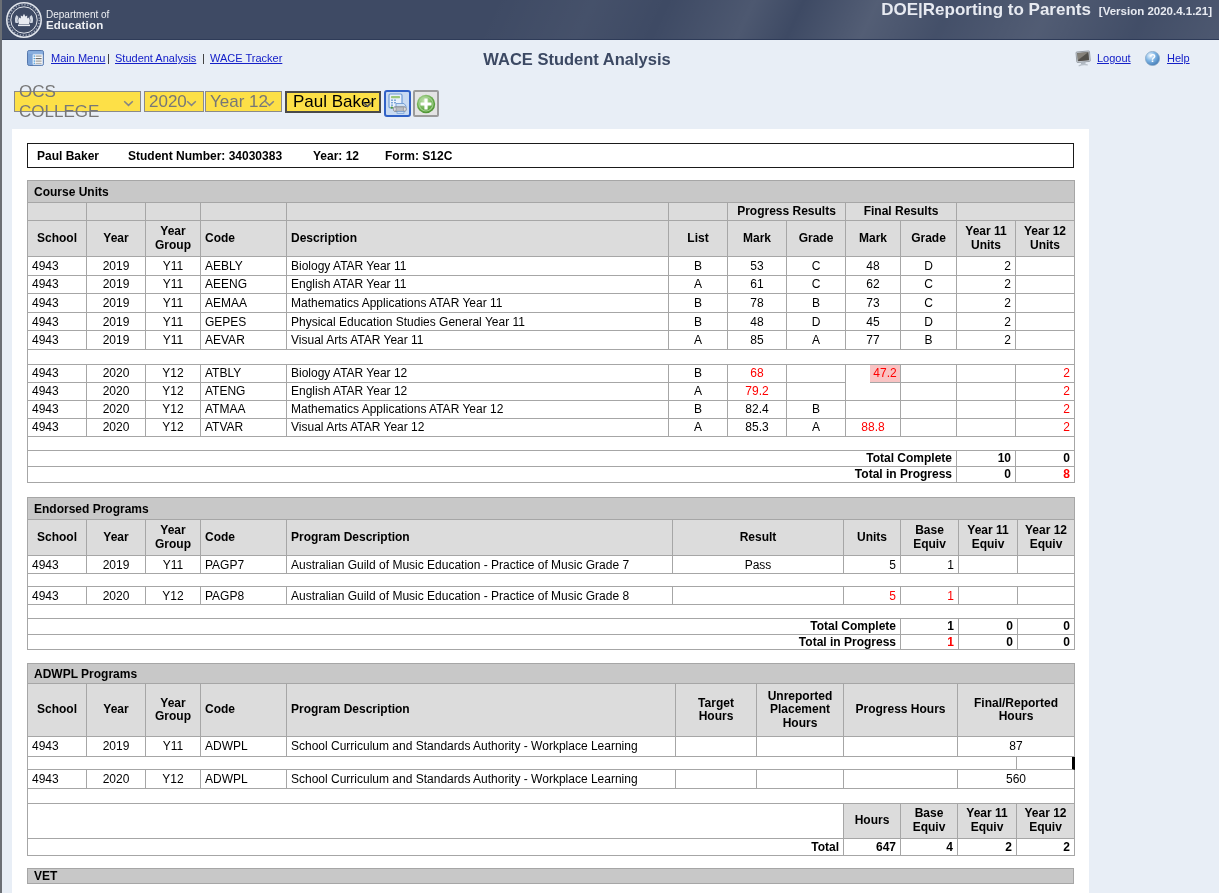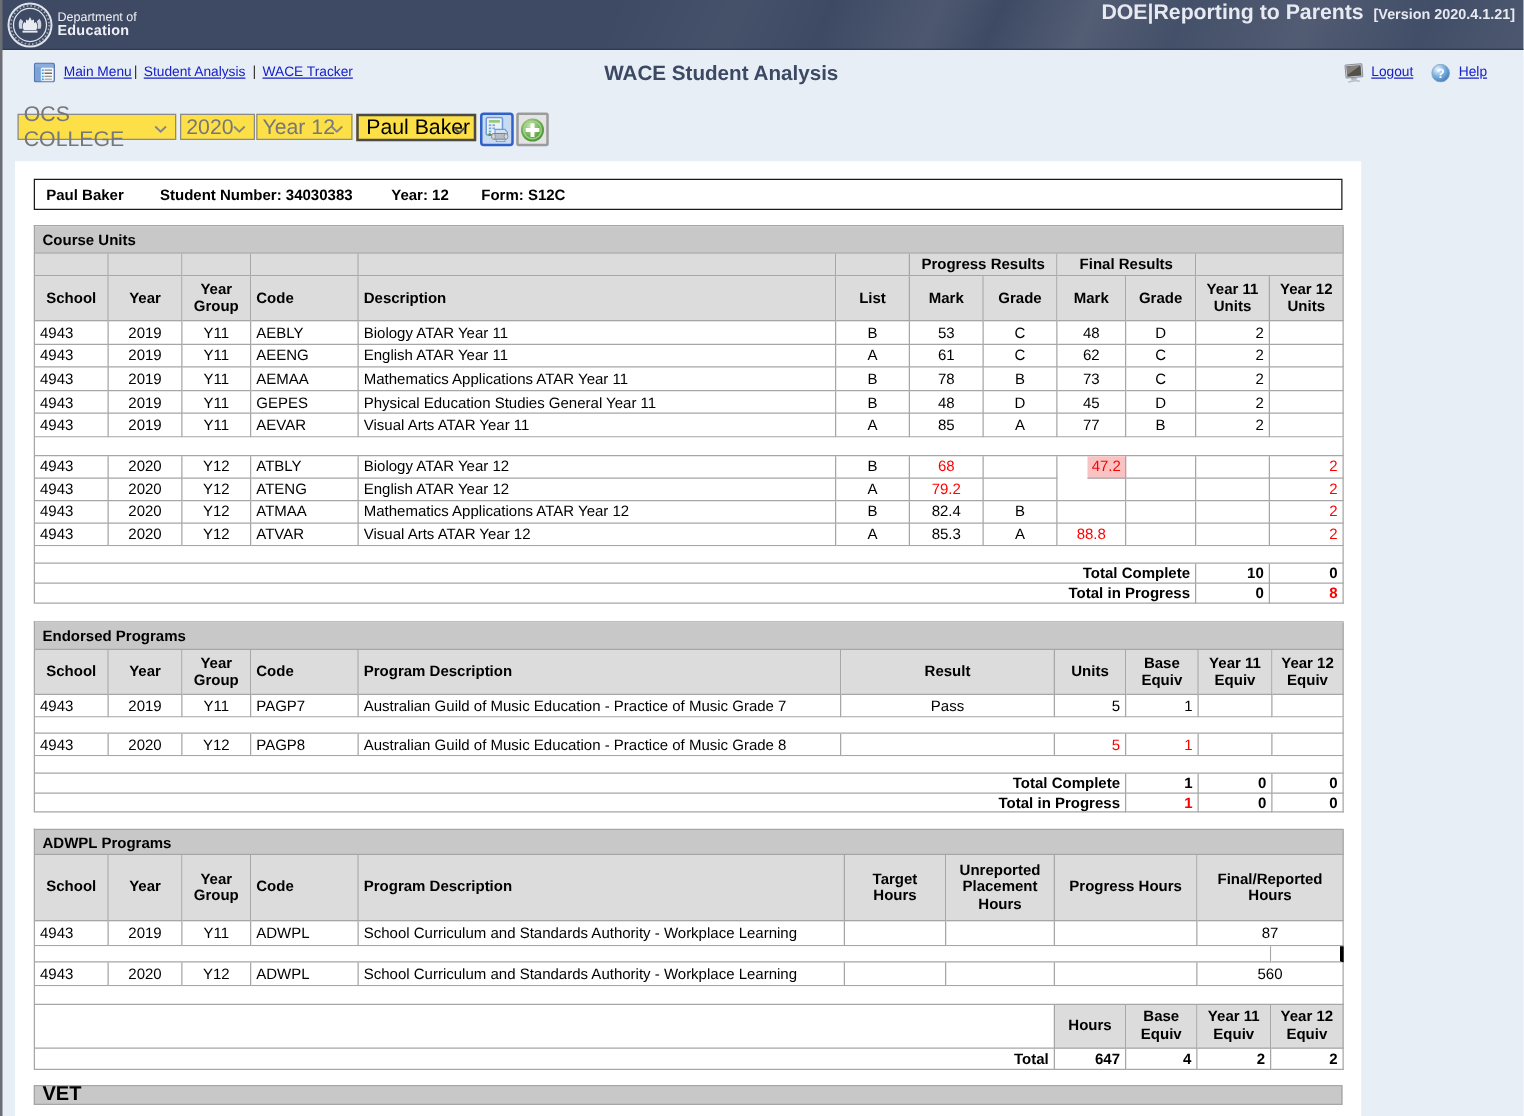--- a/index.html
+++ b/index.html
@@ -28,21 +28,21 @@
 .c{justify-content:center;text-align:center;}
 .l{justify-content:flex-start;padding-left:4px;text-align:left;}
 .r{justify-content:flex-end;padding-right:4px;text-align:right;}
 .red{color:#f00;}
 .pink{background:#f9c3c3;margin-left:24px;}
 .blank{background:#fff;}
 .blank2{background:#fff;}
 .blank3{background:#fff;border-right:3px solid #000 !important;}
 .wh{background:#fff;}
 .tot{}
-#vet{position:absolute;left:27px;top:868px;width:1047px;height:16px;border:1px solid #a6a6a6;background:#c8c8c8;font-size:16px;font-weight:bold;display:flex;align-items:center;padding-left:6px;}
+#vet{position:absolute;left:27px;top:868px;width:1047px;height:16px;border:1px solid #a6a6a6;background:#c8c8c8;font-size:12px;font-weight:bold;display:flex;align-items:center;padding-left:6px;}
 a{cursor:pointer;}
 </style></head><body>
 <div id="page">
 <div id="banner"></div>
 <div id="leftline"></div>
 
 <svg style="position:absolute;left:5px;top:1px;" width="38" height="38" viewBox="0 0 38 38">
 <circle cx="19" cy="19" r="17.2" fill="#3e4a64" stroke="#dfe3ea" stroke-width="1.6"></circle>
 <circle cx="19" cy="19" r="13.2" fill="none" stroke="#dfe3ea" stroke-width="1"></circle>
 <circle cx="19" cy="19" r="15.3" fill="none" stroke="#b9c1cf" stroke-width="1.4" stroke-dasharray="1.2 1.8" opacity="0.8"></circle>

